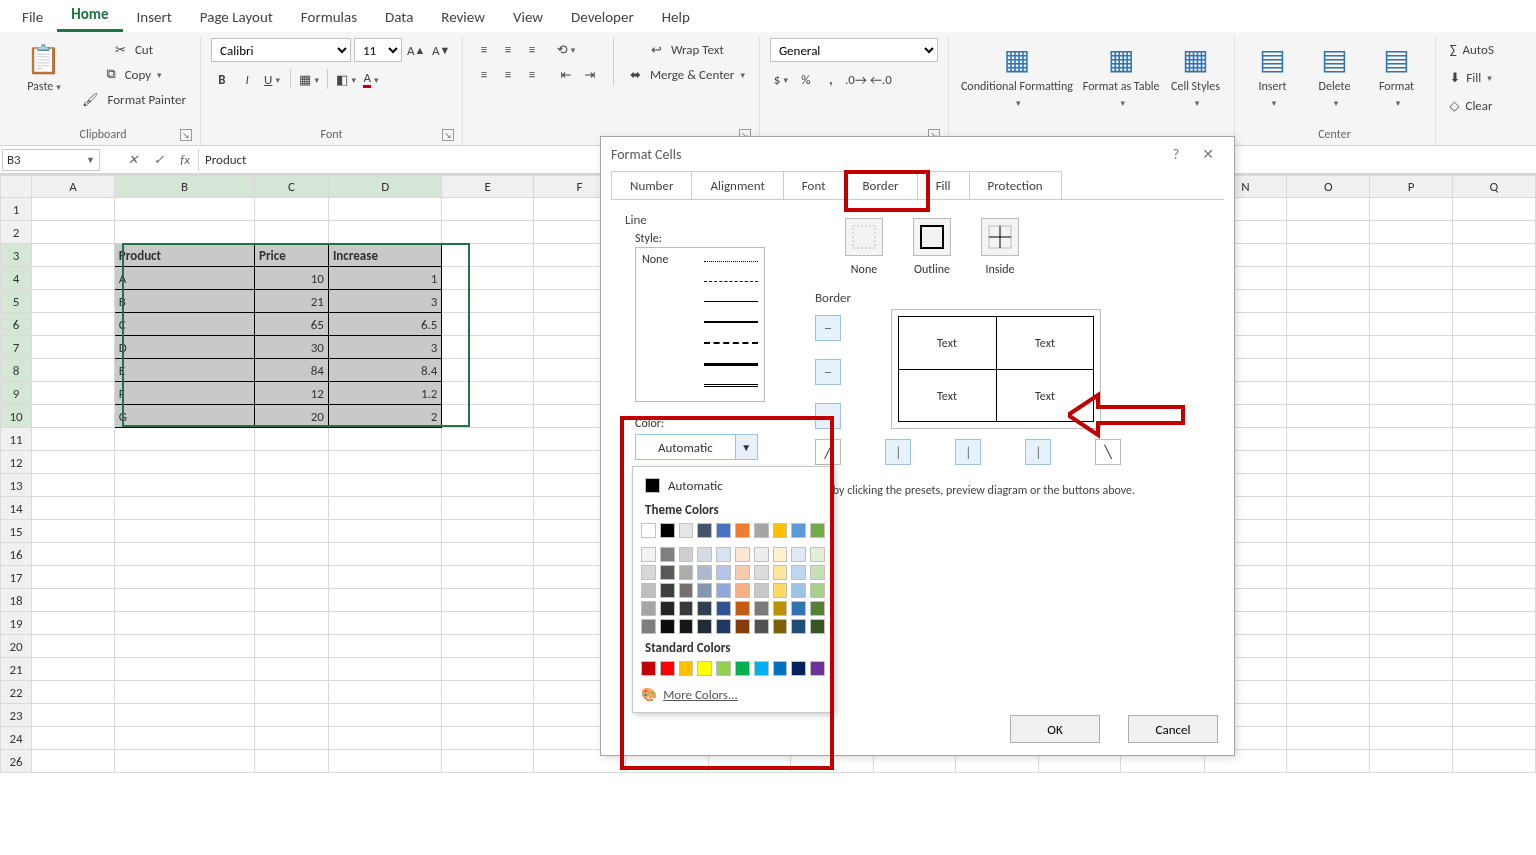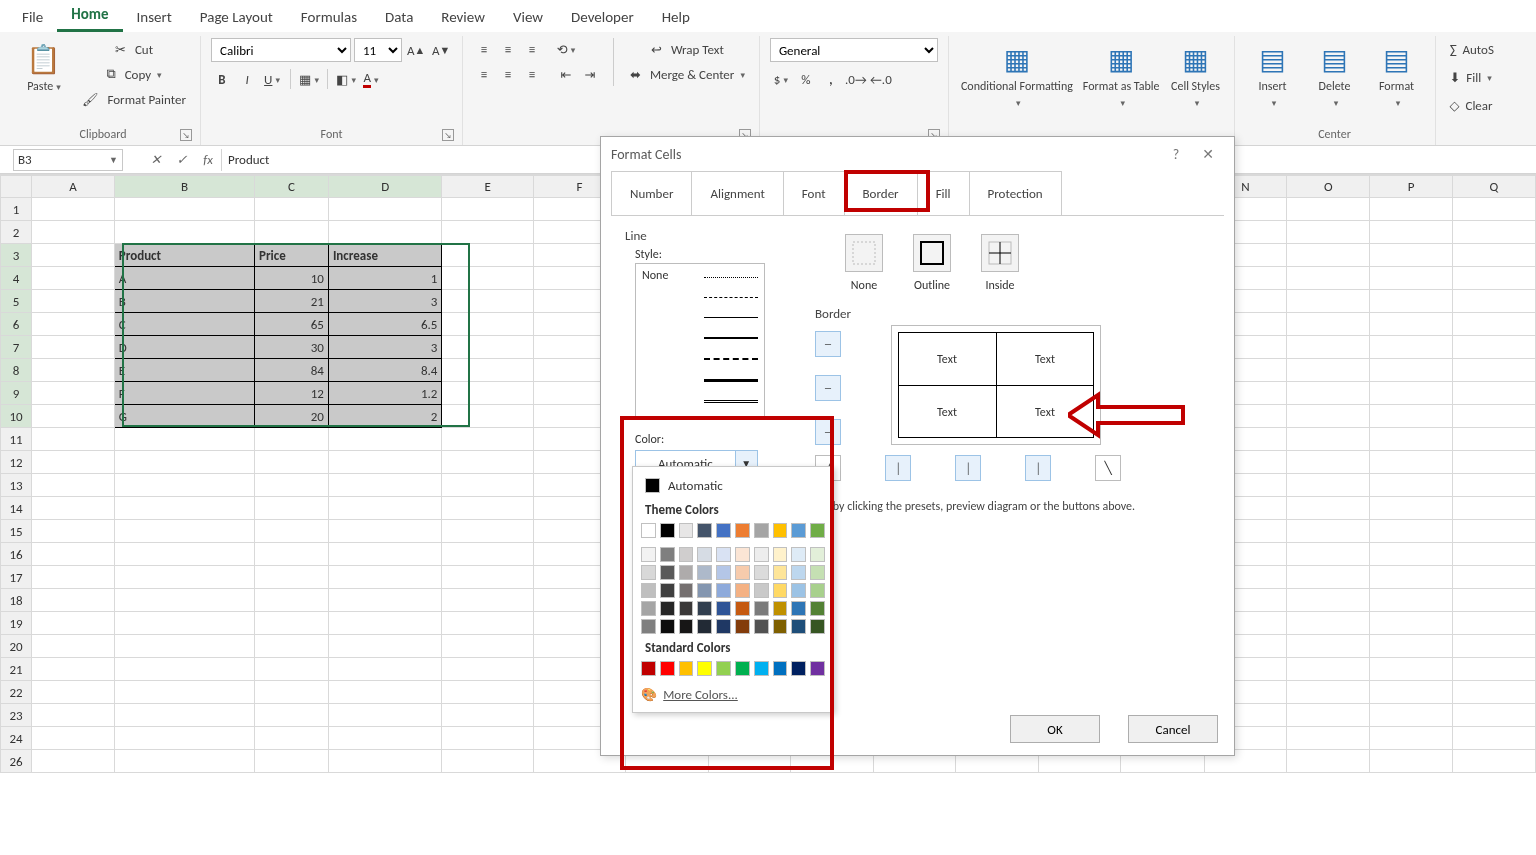--- a/index.html
+++ b/index.html
@@ -21,21 +21,21 @@
 .smallbtn{min-width:22px;height:22px;display:flex;align-items:center;justify-content:center;font-size:13px;color:#444;cursor:pointer;}
 .bigbtn{display:flex;flex-direction:column;align-items:center;justify-content:center;gap:3px;min-width:56px;padding:4px 2px;cursor:pointer;}
 .bigbtn .ic{font-size:28px;}
 .bigbtn .lbl{font-size:12px;text-align:center;line-height:1.15;color:#444;}
 .fontsel{border:1px solid #c0c0c0;background:#fff;height:24px;font-size:13px;padding:0 4px;}
 .btnrow{display:flex;gap:2px;}
 .dd::after{content:"▾";font-size:9px;margin-left:3px;color:#666;}
 
 
 .fbar{display:flex;align-items:center;height:28px;border-bottom:1px solid #d4d4d4;background:#fff;}
-.namebox{width:110px;border:1px solid #c8c8c8;margin:2px 2px 2px 13px;height:22px;display:flex;align-items:center;justify-content:space-between;padding:0 4px;font-size:13px;}
+.namebox{width:98px;border:1px solid #c8c8c8;margin:2px 2px 2px 2px;height:22px;display:flex;align-items:center;justify-content:space-between;padding:0 4px;font-size:13px;}
 .fbar .fxbtn{width:26px;text-align:center;color:#666;font-style:italic;}
 .fbar .fml{flex:1;padding-left:6px;border-left:1px solid #d4d4d4;height:22px;display:flex;align-items:center;}
 
 
 .sheet{position:relative;overflow:hidden;height:700px;border-top:1px solid #d9d9d9;}
 .grid{border-collapse:collapse;table-layout:fixed;}
 .grid th,.grid td{border:1px solid #d9d9d9;height:23px;font-size:13px;color:#333;padding:0 4px;white-space:nowrap;overflow:hidden;}
 .grid thead th{background:#f0f0f0;font-weight:normal;text-align:center;width:90px;height:22px;}
 .grid thead th.corner{width:32px;}
 .grid tbody th{background:#f0f0f0;font-weight:normal;text-align:center;width:32px;}
@@ -45,21 +45,21 @@
 .tblhead{background:#c9c9c9;border:1px solid #000 !important;font-weight:700;text-align:left;}
 .numcell{text-align:right;}
 .selborder{position:absolute;border:2px solid #217346;pointer-events:none;}
 
 
 .dialog{position:absolute;left:600px;top:136px;width:635px;height:620px;background:#fff;border:1px solid #a5a5a5;box-shadow:2px 2px 8px rgba(0,0,0,.15);}
 .dialog .titlebar{display:flex;justify-content:space-between;align-items:center;height:34px;padding:0 10px;}
 .dialog .titlebar .ttl{font-size:14px;color:#5a5a5a;}
 .dialog .titlebar .wbtn{width:32px;text-align:center;color:#777;font-size:14px;}
 .dtabs{display:flex;margin:0 10px;}
-.dtabs .dtab{padding:14px 18px;border:1px solid #ccc;border-bottom:none;background:#fff;font-size:13px;color:#444;margin-right:-1px;cursor:pointer;}
+.dtabs .dtab{padding:6px 18px;border:1px solid #ccc;border-bottom:none;background:#fff;font-size:13px;color:#444;margin-right:-1px;cursor:pointer;}
 .dtabs .dtab.active{background:#fff;position:relative;z-index:2;}
 .dtabcontent{border-top:1px solid #ccc;margin:0 10px;padding:12px 14px 14px 14px;}
 .sectionlbl{font-size:13px;color:#444;margin-bottom:4px;}
 .stylelist{border:1px solid #bcbcbc;width:130px;height:155px;padding:2px;background:#fff;}
 .presetrow{display:flex;gap:30px;margin:6px 0 14px 30px;}
 .preset{display:flex;flex-direction:column;align-items:center;gap:6px;}
 .preset .pbox{width:38px;height:38px;border:1px solid #bcbcbc;background:#f3f3f3;display:flex;align-items:center;justify-content:center;}
 .preset .plabel{font-size:12px;}
 .preview{border:1px solid #bcbcbc;background:#fff;width:210px;height:120px;margin-left:50px;position:relative;}
 .preview .pcell{position:absolute;display:flex;align-items:center;justify-content:center;font-size:12px;}

